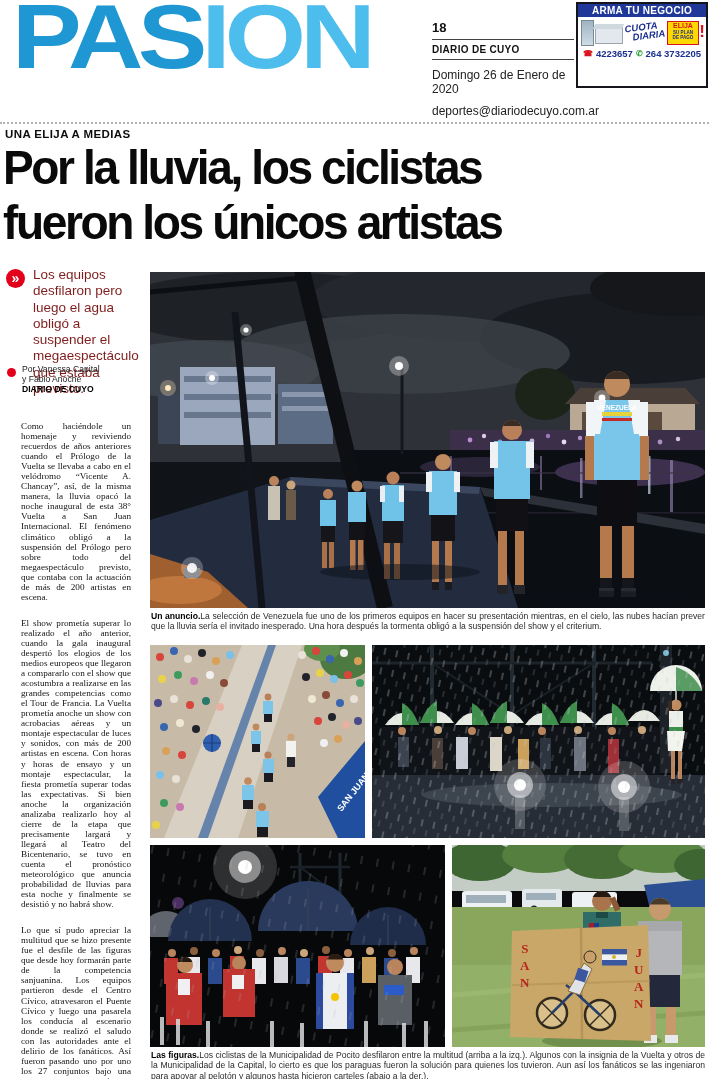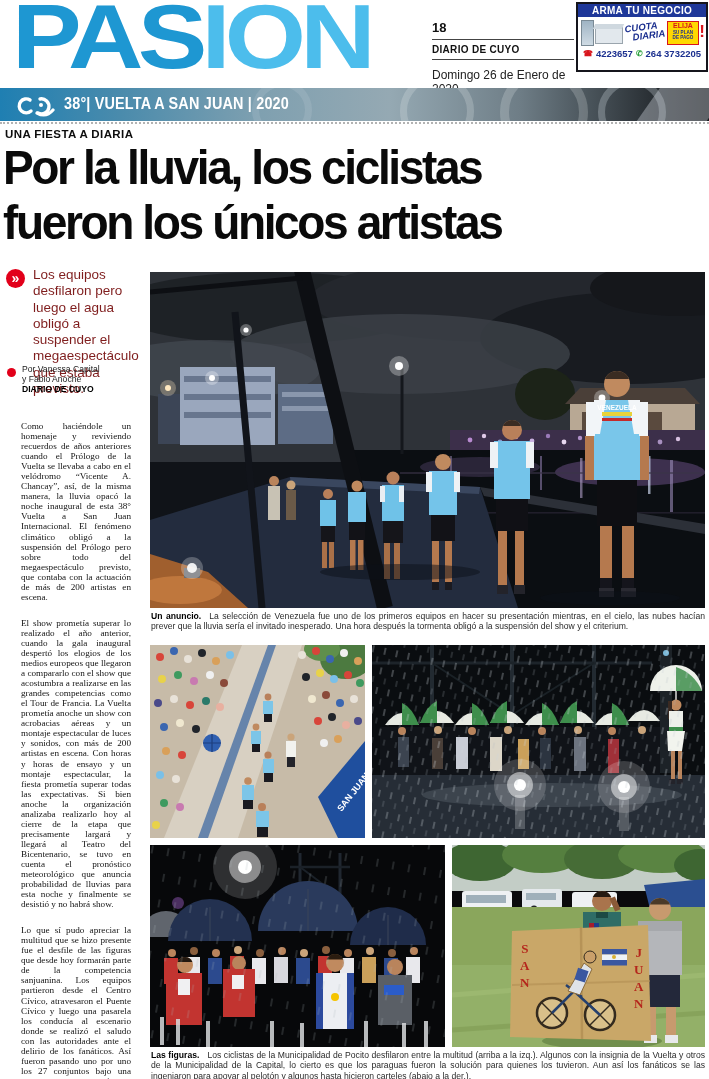--- a/index.html
+++ b/index.html
@@ -12,21 +12,21 @@
         letter-spacing:-5px;transform:scaleX(1.16);transform-origin:left top;white-space:nowrap;}
   .logo .c1{color:#1e97d2;}
   .logo .c2{color:#4cbdec;}
   .hdr-info{left:432px;top:20px;width:142px;}
   .hdr-info .pn{font-size:13px;font-weight:bold;}
   .hdr-rule{border-top:1px solid #444;margin:4px 0;}
   .hdr-info .paper{font-size:10px;font-weight:bold;letter-spacing:.3px;}
   .hdr-info .dt,.hdr-info .em{font-size:12px;color:#222;margin-top:8px;}
 
   
-  .ad{left:576px;top:2px;width:132px;height:70px;border:2px solid #15151c;box-sizing:border-box;background:#fff;}
+  .ad{left:576px;top:2px;width:132px;height:86px;border:2px solid #15151c;box-sizing:border-box;background:#fff;}
   .ad-header{background:#1e3799;color:#fff;font-weight:bold;font-size:10px;text-align:center;
              height:13px;line-height:13px;letter-spacing:.3px;border-bottom:1px solid #fff;}
   .ad-red{position:relative;background:#d8151c;height:27px;}
   .maq{position:absolute;left:2px;top:3px;background:#b50d13;border:1px solid #fff;border-radius:5px;
        color:#fff;font-style:italic;font-weight:bold;font-size:6.5px;padding:1px 3px;}
   .yahoy{position:absolute;right:3px;top:0px;color:#ffd800;font-weight:bold;font-style:italic;
          font-size:15px;text-shadow:1px 1px 0 #6d0000;}
   .ad-tags{position:absolute;bottom:1px;left:3px;right:3px;display:flex;justify-content:space-between;
            font-size:4.8px;font-weight:bold;}
   .ad-tags .t1{color:#ffd800;} .ad-tags .t2{color:#fff;}
@@ -78,21 +78,21 @@
 
   
   .photo{position:absolute;overflow:hidden;background:#0a0a0c;}
   .photo svg{display:block;width:100%;height:100%;}
   .ph-main{left:150px;top:272px;width:555px;height:336px;}
   .ph-2{left:150px;top:645px;width:215px;height:193px;}
   .ph-3{left:372px;top:645px;width:333px;height:193px;}
   .ph-4{left:150px;top:845px;width:295px;height:202px;}
   .ph-5{left:452px;top:845px;width:253px;height:202px;}
   .cap{left:151px;width:554px;font-size:8.6px;line-height:10.4px;color:#2a2a2a;text-align:justify;}
-  .cap b{color:#000;margin-right:8px;}
+  .cap b{color:#000;margin-right:0;}
   .cap1{top:611px;} .cap2{top:1050px;}
   .sign-word{position:absolute;color:#b5261c;font-weight:bold;font-size:13px;line-height:1.25;
              writing-mode:vertical-rl;text-orientation:upright;letter-spacing:2px;
              font-family:"Liberation Serif",serif;}
   .sw1{left:64px;top:96px;} .sw2{left:178px;top:100px;}
 </style>
 </head>
 <body>
 
 <div class="page">
@@ -125,37 +125,23 @@
       <div class="bang">!</div>
     </div>
     <div class="ad-phones">
       <span class="ph-ic">☎</span>
       <span>4223657</span>
       <span class="ph-ic2">✆</span>
       <span>264 3732205</span>
     </div>
   </div>
 
-  <div class="abs strip">
-    <div class="ga ga4"></div>
-    <div class="ga ga1"></div>
-    <div class="ga ga2"></div>
-    <div class="ga ga3"></div>
-    <div class="gsw"></div>
-    <svg style="position:absolute;left:16px;top:4px" width="44" height="26" viewBox="0 0 44 26">
-      <path d="M14,8 A7,7 0 1 0 15,19" stroke="#fff" stroke-width="3.4" fill="none" stroke-linecap="round"></path>
-      <path d="M24,7 a7.5,7.5 0 1 1 -2,14" stroke="#fff" stroke-width="3.4" fill="none" stroke-linecap="round"></path>
-      <path d="M21,21 q 9,5 16,-3" stroke="#fff" stroke-width="3.2" fill="none" stroke-linecap="round"></path>
-      <circle cx="25" cy="13" r="2" fill="#fff"></circle>
-    </svg>
-    <div class="strip-label">38°| VUELTA A SAN JUAN | 2020</div>
-  </div>
   <div class="abs dotline"></div>
 
-  <div class="abs kicker">UNA FIESTA A DIARIA</div>
+  <div class="abs kicker">UNA ELIJA A MEDIAS</div>
   <div class="abs headline">
     <div>Por la lluvia, los ciclistas</div>
     <div>fueron los únicos artistas</div>
   </div>
 
   <div class="abs lead-mark">»</div>
   <div class="abs lead">Los equipos desfilaron pero luego el agua obligó a suspender el megaespectáculo que estaba previsto.</div>
 
   <div class="abs by-dot"></div>
   <div class="abs byline">

